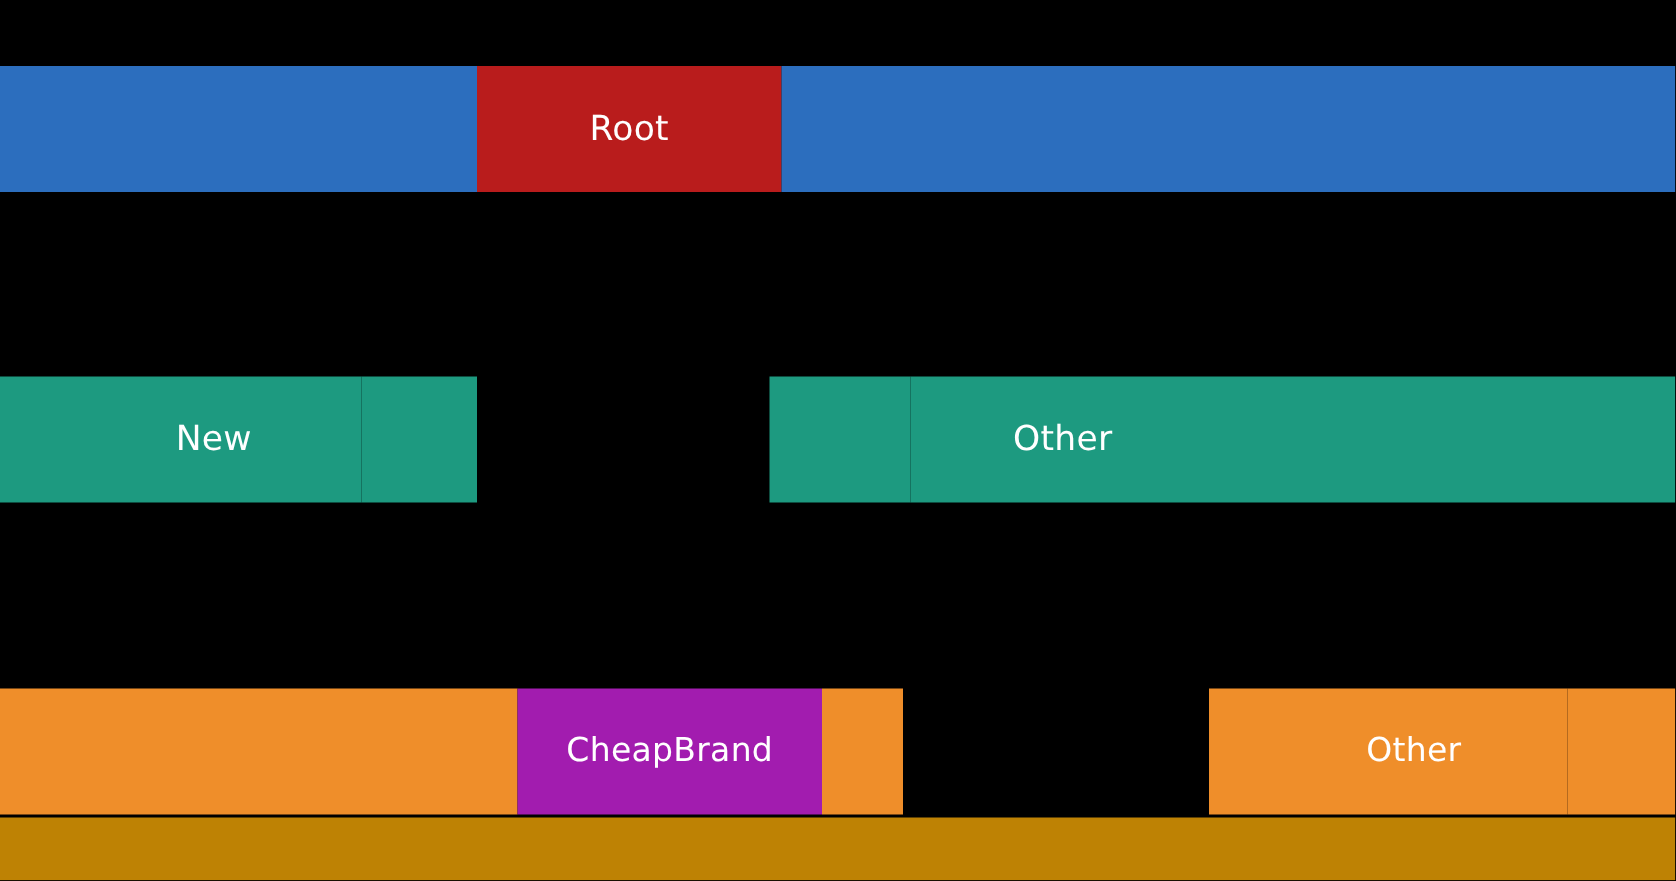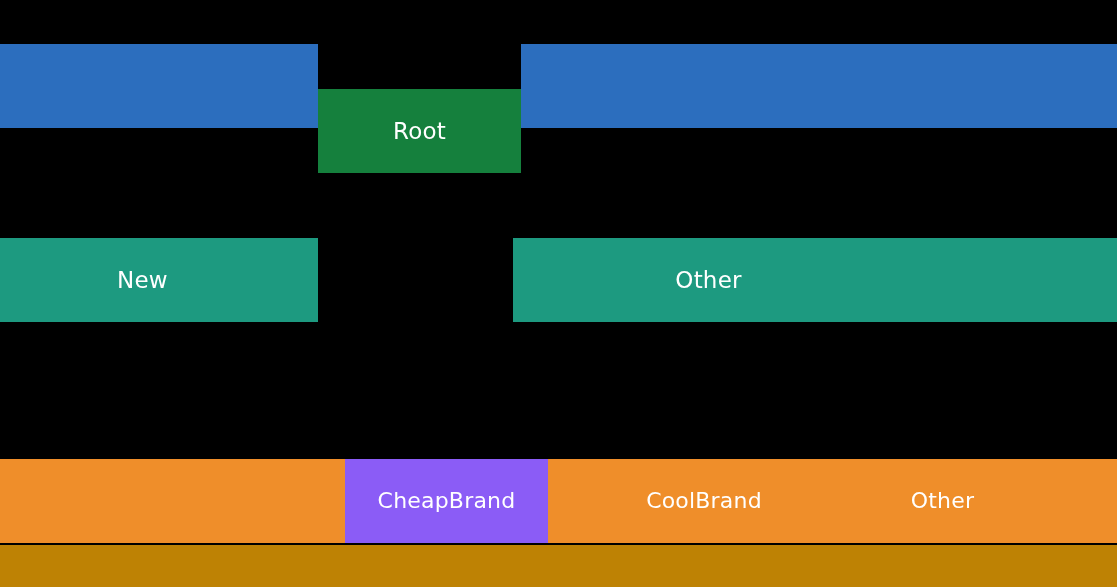--- a/index.html
+++ b/index.html
@@ -45,28 +45,28 @@
   .lvl-brand .node-label { font-size: 22px; }
 </style>
 </head>
 <body>
 
 <div id="stage">
     <div class="level lvl-root" style="top: 44px; height: 84px;">
       <div class="node" style="left: 0px; width: 318px; background: rgb(44, 110, 190);">
         <span class="node-label"></span>
       </div>
-      <div class="node" style="left: 318px; width: 203px; background: #15803d; margin-top: 45px;">
+      <div class="node" style="left: 318px; width: 203px; background: #b91c1c;">
         <span class="node-label">Root</span>
       </div>
       <div class="node" style="left: 521px; width: 596px; background: rgb(44, 110, 190);">
         <span class="node-label"></span>
       </div>
     </div>
-    <div class="level lvl-cat" style="top: 238px; height: 84px;">
+    <div class="level lvl-cat" style="top: 251px; height: 84px;">
       <div class="node" style="left: 0px; width: 44px; background: rgb(29, 154, 128);">
         <span class="node-label"></span>
       </div>
       <div class="node" style="left: 44px; width: 197px; background: rgb(29, 154, 128);">
         <span class="node-label">New</span>
       </div>
       <div class="node" style="left: 241px; width: 77px; background: rgb(29, 154, 128);">
         <span class="node-label"></span>
       </div>
       <div class="node" style="left: 513px; width: 94px; background: rgb(29, 154, 128);">
@@ -76,28 +76,25 @@
         <span class="node-label">Other</span>
       </div>
       <div class="node" style="left: 810px; width: 307px; background: rgb(29, 154, 128);">
         <span class="node-label"></span>
       </div>
     </div>
     <div class="level lvl-brand" style="top: 459px; height: 84px;">
       <div class="node" style="left: 0px; width: 345px; background: rgb(239, 142, 42);">
         <span class="node-label"></span>
       </div>
-      <div class="node" style="left: 345px; width: 203px; background: #8b5cf6;">
+      <div class="node" style="left: 345px; width: 203px; background: #a21caf;">
         <span class="node-label">CheapBrand</span>
       </div>
       <div class="node" style="left: 548px; width: 54px; background: rgb(239, 142, 42);">
         <span class="node-label"></span>
-      </div>
-      <div class="node" style="left: 602px; width: 204px; background: rgb(239, 142, 42);">
-        <span class="node-label">CoolBrand</span>
       </div>
       <div class="node" style="left: 806px; width: 34px; background: rgb(239, 142, 42);">
         <span class="node-label"></span>
       </div>
       <div class="node" style="left: 840px; width: 205px; background: rgb(239, 142, 42);">
         <span class="node-label">Other</span>
       </div>
       <div class="node" style="left: 1045px; width: 72px; background: rgb(239, 142, 42);">
         <span class="node-label"></span>
       </div>

